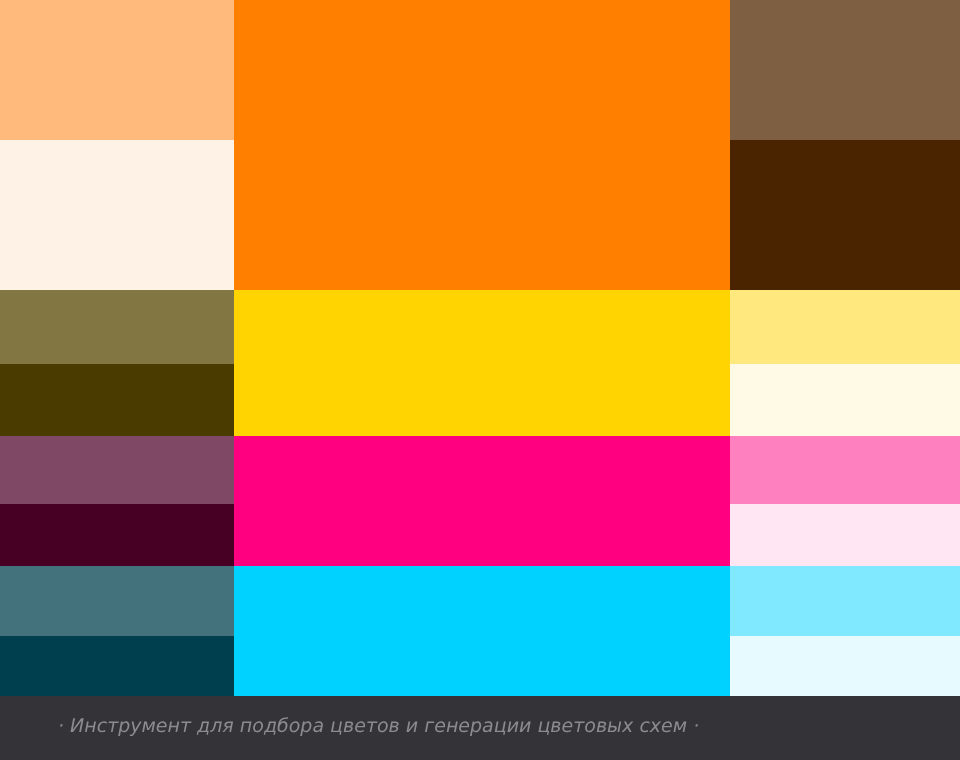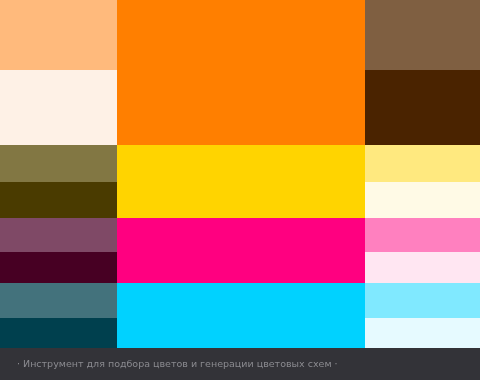--- a/index.html
+++ b/index.html
@@ -91,22 +91,23 @@
     font-size: 19px;
     color: #b9b9bc;
     letter-spacing: 0.2px;
     white-space: nowrap;
   }
   .tagline {
     font-family: "DejaVu Sans", sans-serif;
     font-size: 9.5px;
     color: #8b8b90;
     white-space: nowrap;
-    margin-left: 9px;
+    margin-left: 21px;
     padding-bottom: 1px;
+    font-style: italic;
   }
 </style>
 </head>
 <body>
 
 <div id="app">
 
   <div class="palette">
 
     <div class="col col-left">

